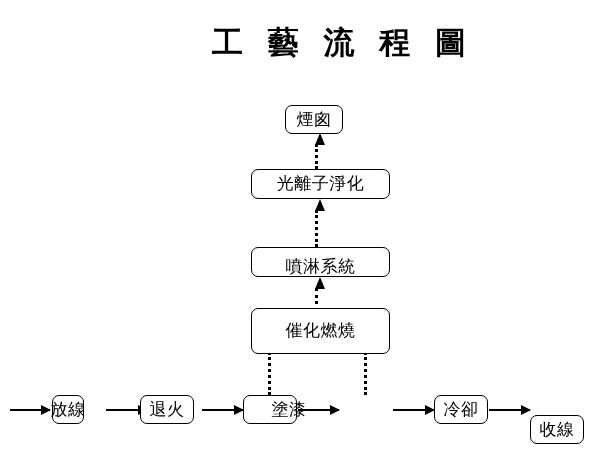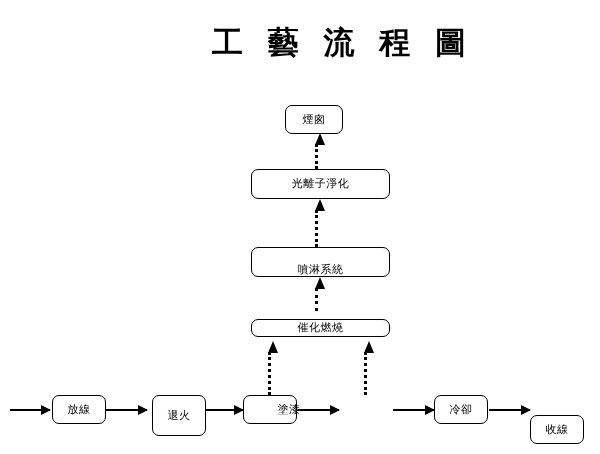--- a/index.html
+++ b/index.html
@@ -39,21 +39,21 @@
   }
   .node {
     position: absolute;
     box-sizing: border-box;
     border: 1.4px solid #000000;
     border-radius: 7px;
     background: #ffffff;
     display: flex;
     align-items: center;
     justify-content: center;
-    font-size: 11px;
+    font-size: 17px;
     line-height: 1;
     letter-spacing: 0.5px;
     white-space: nowrap;
     font-family: "DejaVu Sans", "Liberation Sans", sans-serif;
     z-index: 3;
   }
   .node-label {
     display: block;
     padding-bottom: 1px;
   }
@@ -121,29 +121,29 @@
   </div>
 
   <div class="node" style="left:251px; top:169px; width:139px; height:30px;">
     <span class="node-label">光離子淨化</span>
   </div>
 
   <div class="node" style="left:251px; top:247px; width:139px; height:30px;align-items:flex-end;">
     <span class="node-label">噴淋系統</span>
   </div>
 
-  <div class="node" style="left:251px; top:319px; width:139px; height:18px;">
+  <div class="node" style="left:251px; top:308px; width:139px; height:46px;">
     <span class="node-label">催化燃燒</span>
   </div>
 
-  <div class="node" style="left:52px; top:395px; width:54px; height:29px;">
+  <div class="node" style="left:52px; top:395px; width:32px; height:29px;">
     <span class="node-label">放線</span>
   </div>
 
-  <div class="node" style="left:152px; top:395px; width:54px; height:41px;">
+  <div class="node" style="left:140px; top:395px; width:54px; height:29px;">
     <span class="node-label">退火</span>
   </div>
 
   <div class="node" style="left:243px; top:395px; width:54px; height:29px;padding-left:38px;">
     <span class="node-label">塗漆</span>
   </div>
 
 
   <div class="node" style="left:434px; top:395px; width:54px; height:29px;">
     <span class="node-label">冷卻</span>

